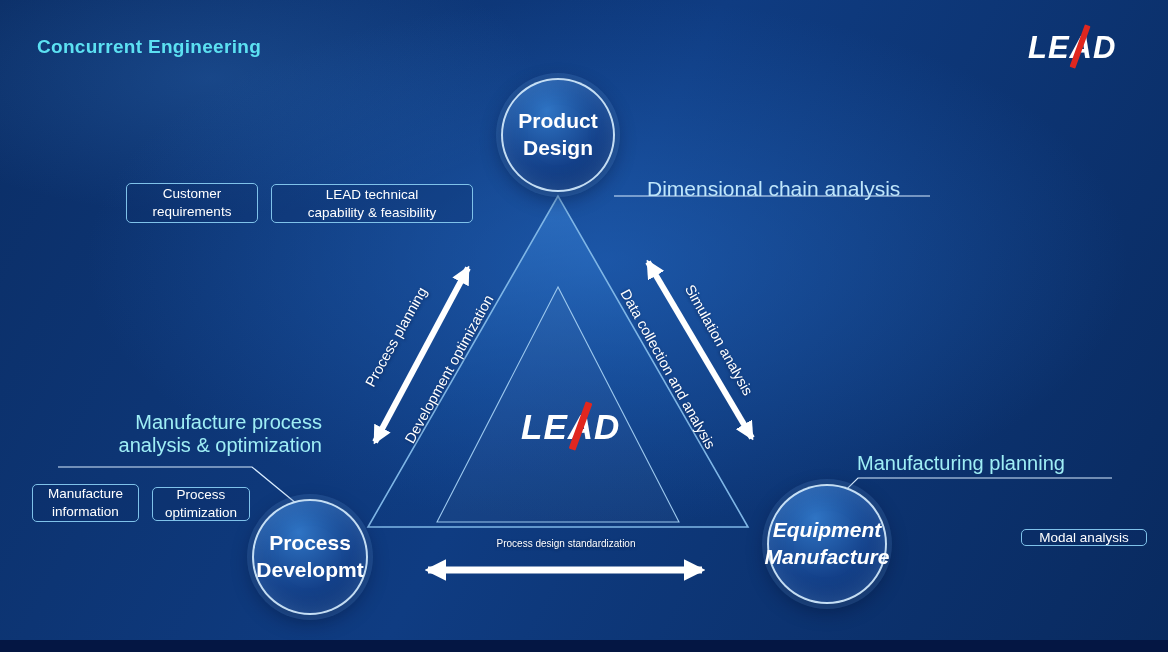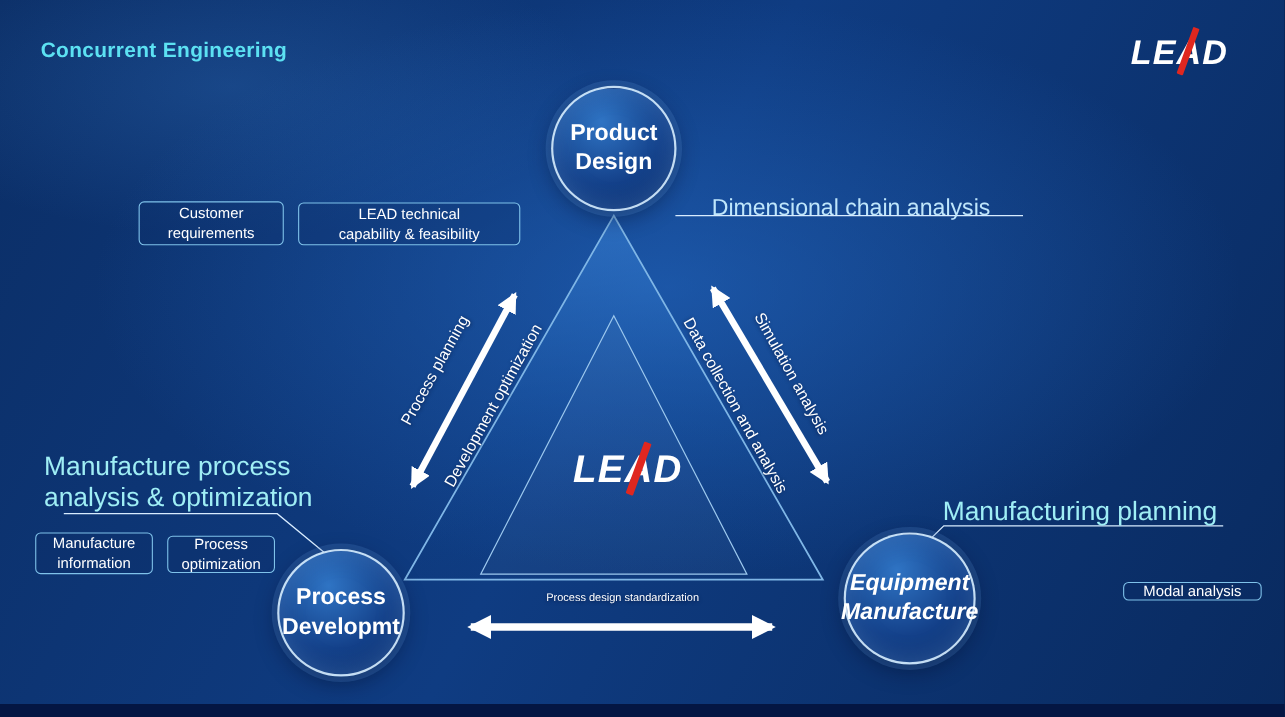--- a/index.html
+++ b/index.html
@@ -53,22 +53,22 @@
   }
   .rot-left { transform:translate(-50%,-50%) rotate(-61deg); }
   .rot-right{ transform:translate(-50%,-50%) rotate(61deg); }
   .h-center { transform:translate(-50%,0); }
   .bottom-edge-label{ font-size:10px; }
 
   .callout-blue{
     position:absolute; z-index:3; color:#bfe6fb; font-size:21px; white-space:nowrap;
   }
   .callout-cyan{
-    position:absolute; z-index:3; color:#9feef5; font-size:24px;
-    white-space:pre-line; text-align:left;
+    position:absolute; z-index:3; color:#9feef5; font-size:20px;
+    white-space:pre-line; text-align:right;
   }
 
   .info-box{
     position:absolute; z-index:3; border:1px solid #7fc2ea; border-radius:5px;
     background:rgba(12,44,100,0.28); color:#fff; font-size:13.5px; line-height:1.3;
     display:flex; align-items:center; justify-content:center; text-align:center;
     white-space:pre-line; padding:2px 8px;
   }
 
   .bottom-strip{

